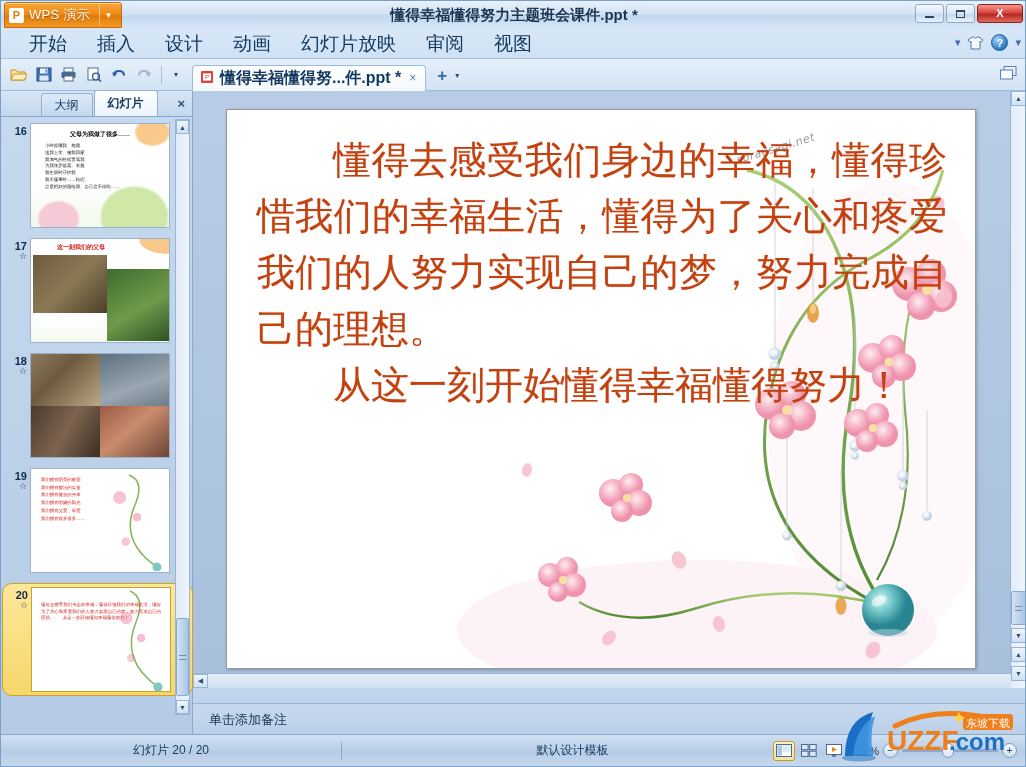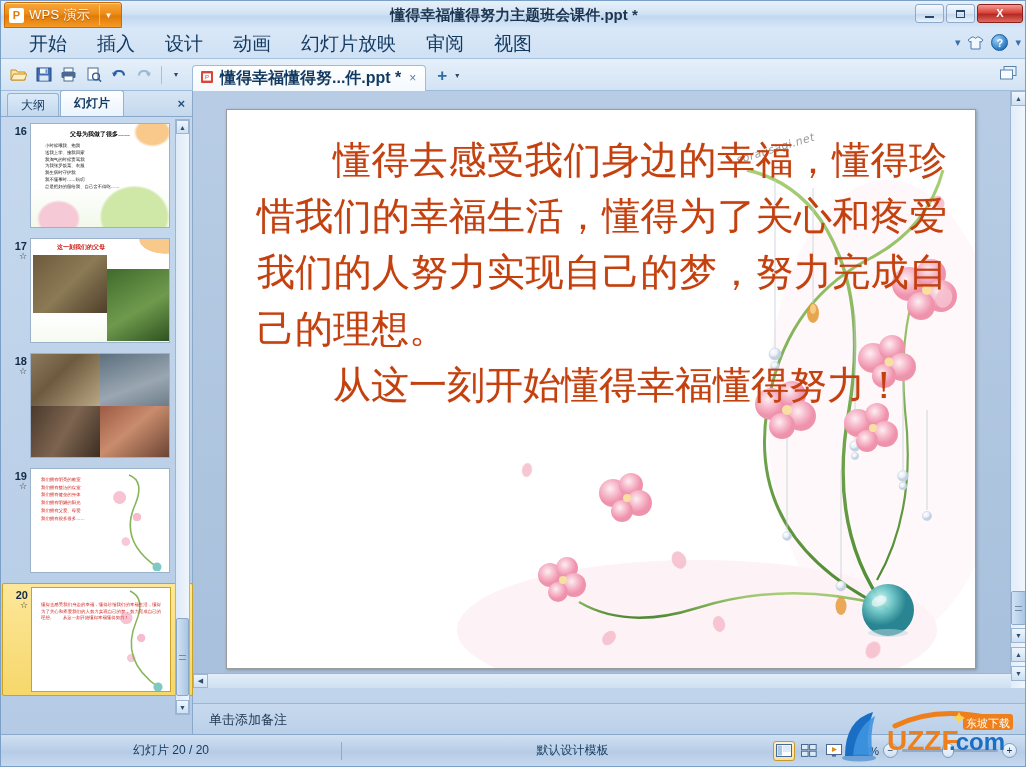--- a/index.html
+++ b/index.html
@@ -126,20 +126,21 @@
   
   .leftpane {
     position:absolute; left:0; top:90px; width:192px; height:645px;
     background:linear-gradient(180deg,#c6d9ee 0%,#b5cbe5 100%);
     border-right:1px solid #8aa8ca;
   }
   .pane-tabs {
     height:26px; display:flex; align-items:flex-end; position:relative;
     background:linear-gradient(180deg,#d6e5f5 0%,#c4d8ed 100%);
     border-bottom:1px solid #8aa8ca;
+    justify-content:center;
   }
   .ptab {
     height:23px; padding:0 13px; display:flex;align-items:center;
     font-size:12px;color:#13395e;
     border:1px solid #93b2d2; border-bottom:none; border-radius:3px 3px 0 0;
     background:linear-gradient(180deg,#dbeaf8 0%,#c3d8ee 100%);
     margin-right:1px;
   }
   .ptab.active {
     height:26px;
@@ -157,21 +158,21 @@
     font-size:11px; font-weight:bold; color:#112a45; line-height:1.1;
   }
   .thumb-num .star{display:block;font-size:9px;color:#333;}
   .thumb-box {
     width:140px; height:105px; background:#fff;
     border:1px solid #9ab2cc; position:relative; overflow:hidden;
   }
   .thumb-row.selected .thumb-box{border:1px solid #c9a227;}
   .thumb-row.selected {
     background:linear-gradient(180deg,#fde79a 0%,#f6d76b 100%);
-    border:1px solid #c9a227; border-radius:2px;
+    border:1px solid #c9a227; border-radius:10px;
     padding:3px; margin-left:-3px; margin-bottom:18px;
   }
   .lp-scroll {
     position:absolute; right:2px; top:28px; width:15px; height:596px;
     background:linear-gradient(90deg,#dfeaf7,#eef5fc);
     border:1px solid #9bb6d4;
   }
   .lp-arrow-up,.lp-arrow-dn{
     position:absolute;left:0;width:13px;height:14px;
     background:linear-gradient(180deg,#eef6fd,#cfe0f1);

